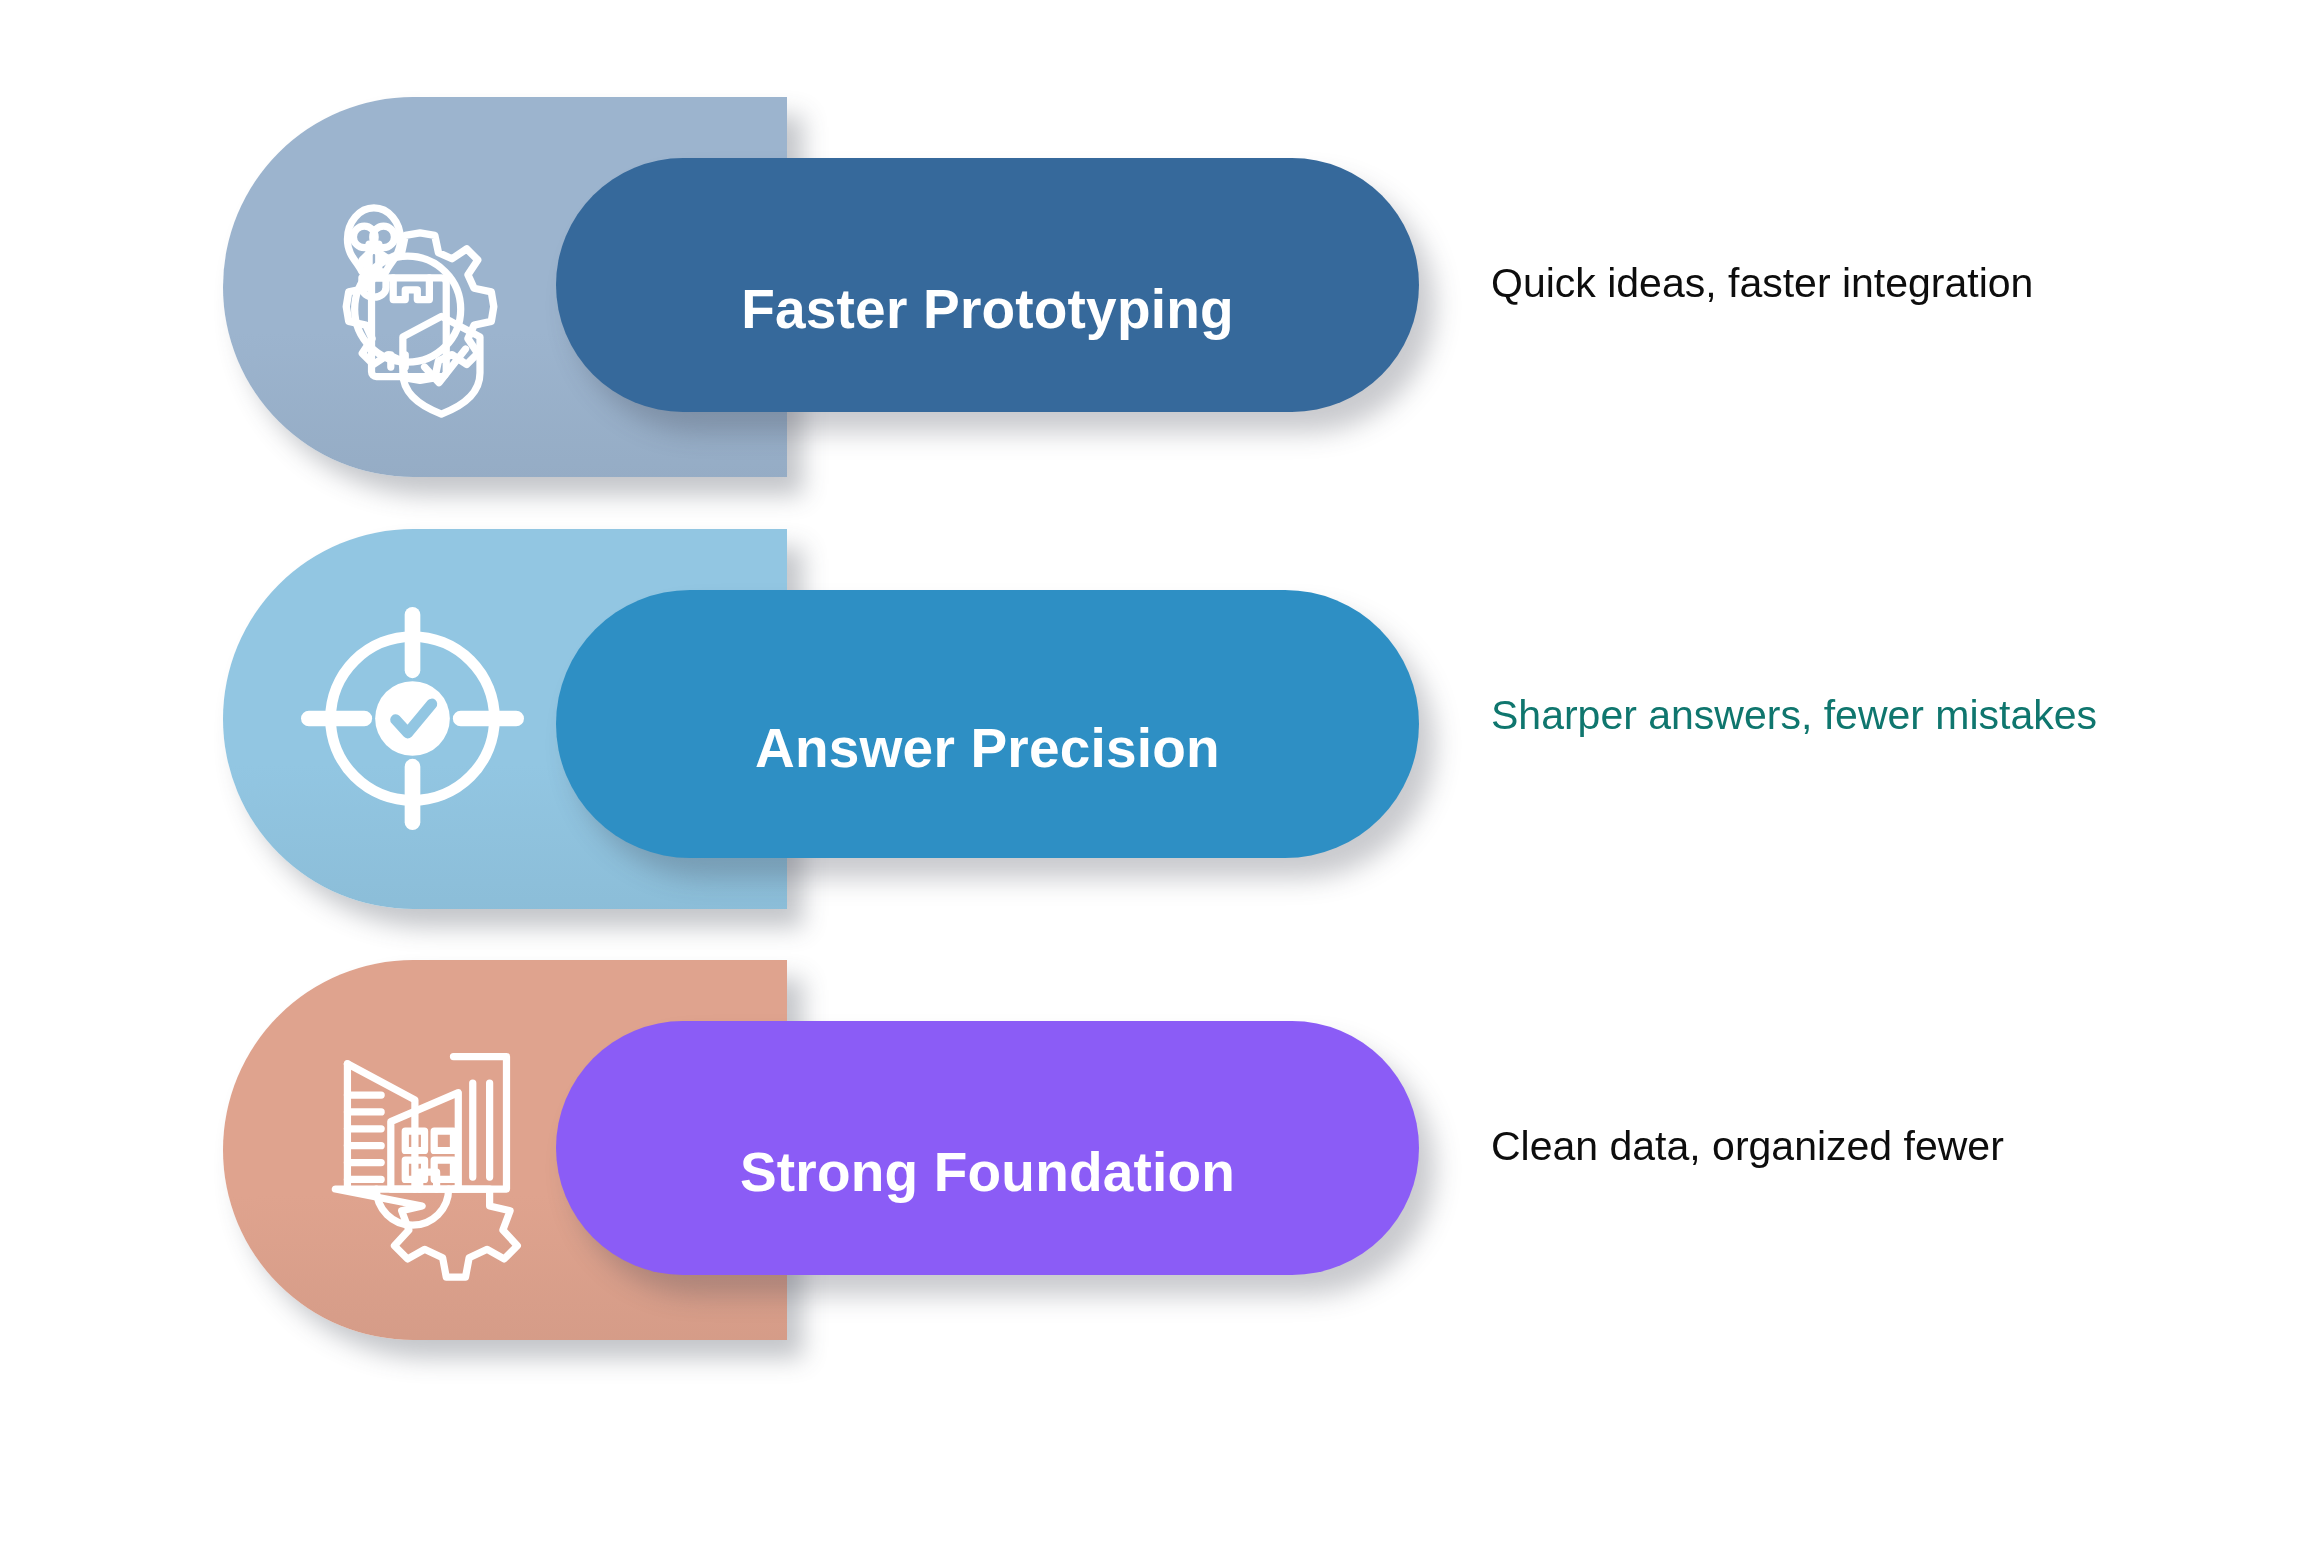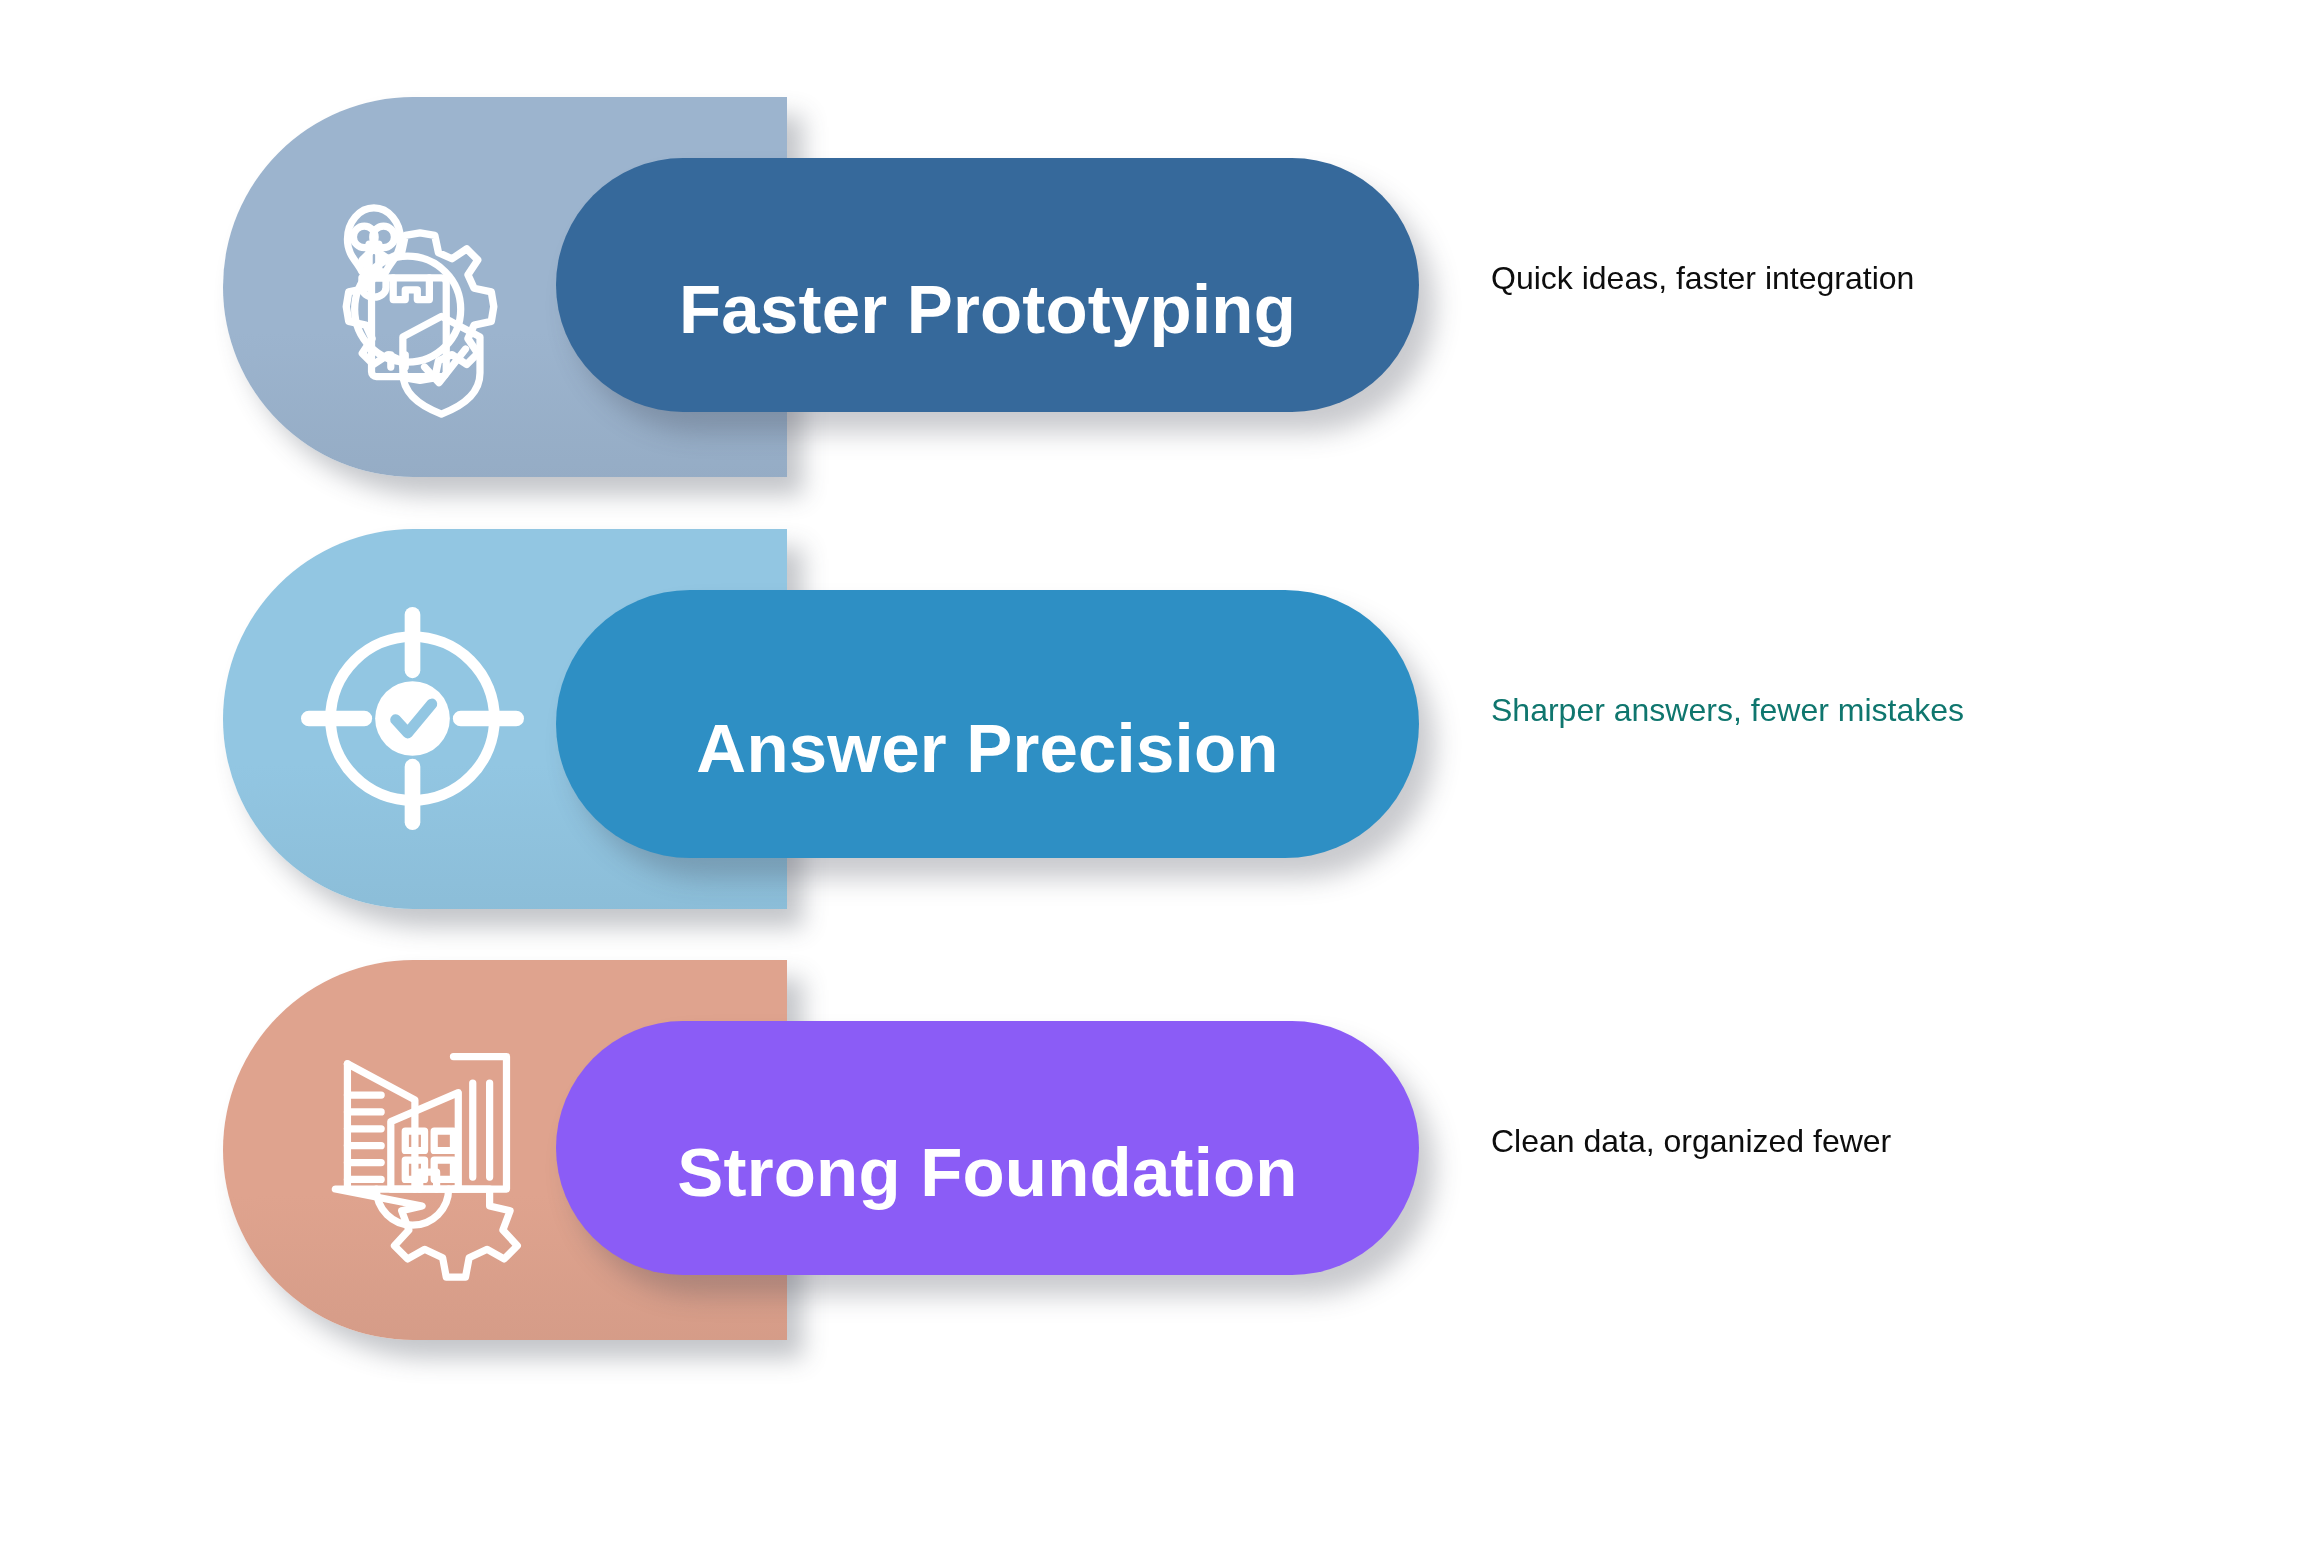--- a/index.html
+++ b/index.html
@@ -73,34 +73,34 @@
     width: 863px;
     border-radius: 195px;
     display: flex;
     align-items: center;
     justify-content: center;
     box-shadow: 16px 20.4px 26px rgba(60, 66, 78, 0.28);
   }
   .pill-label {
     color: #ffffff;
     font-weight: bold;
-    font-size: 69px;
+    font-size: 55px;
     letter-spacing: 0.2px;
     line-height: 1;
     white-space: nowrap;
     text-align: center;
     margin-top: 48px;
   }
 
   
   .caption {
     position: absolute;
     left: 1491px;
     color: #0d0d0d;
-    font-size: 32px;
+    font-size: 41px;
     line-height: 1.15;
     white-space: nowrap;
   }
 
   
   #row-0 .panel,  #row-0 .panel-shadow { top: 97px;  height: 380px; }
   #row-0 .icon-wrap { top: 139px;  height: 297px; }
   #row-0 .pill  { top: 158px;  height: 254px; }
   #row-0 .caption { top: 260px; }
 

